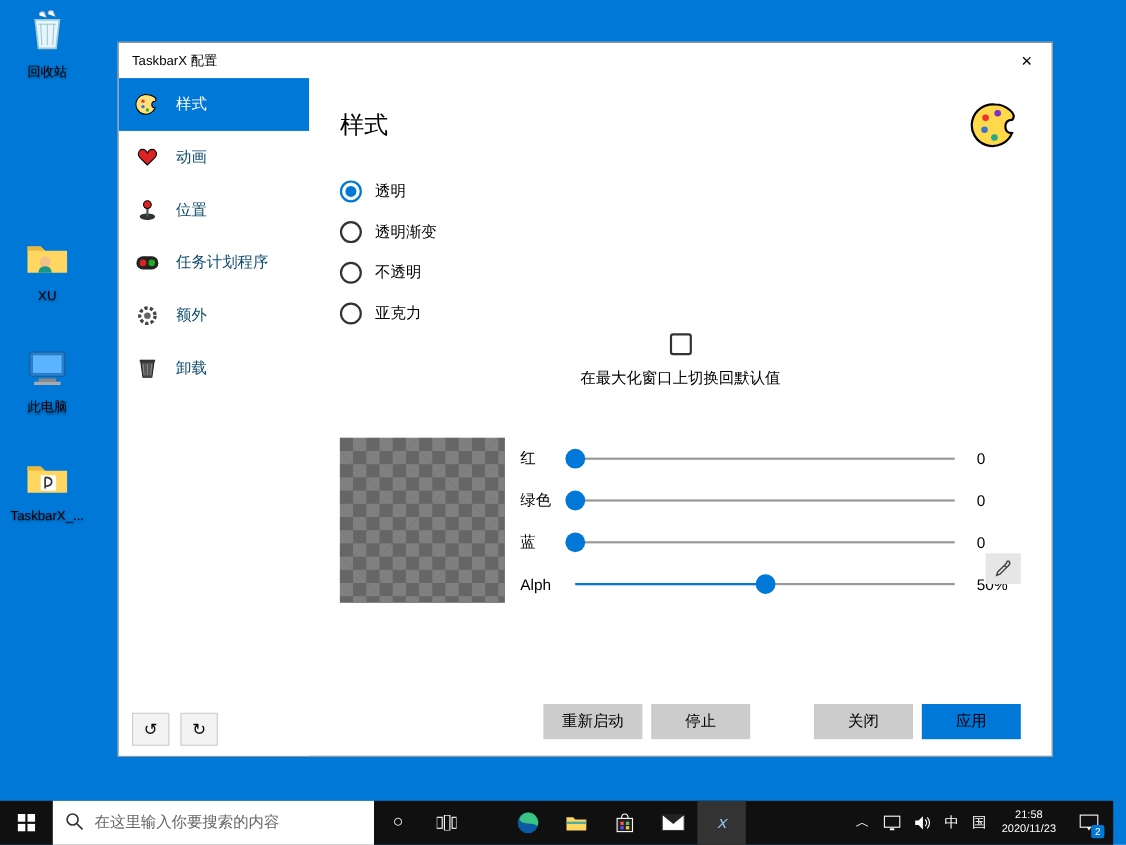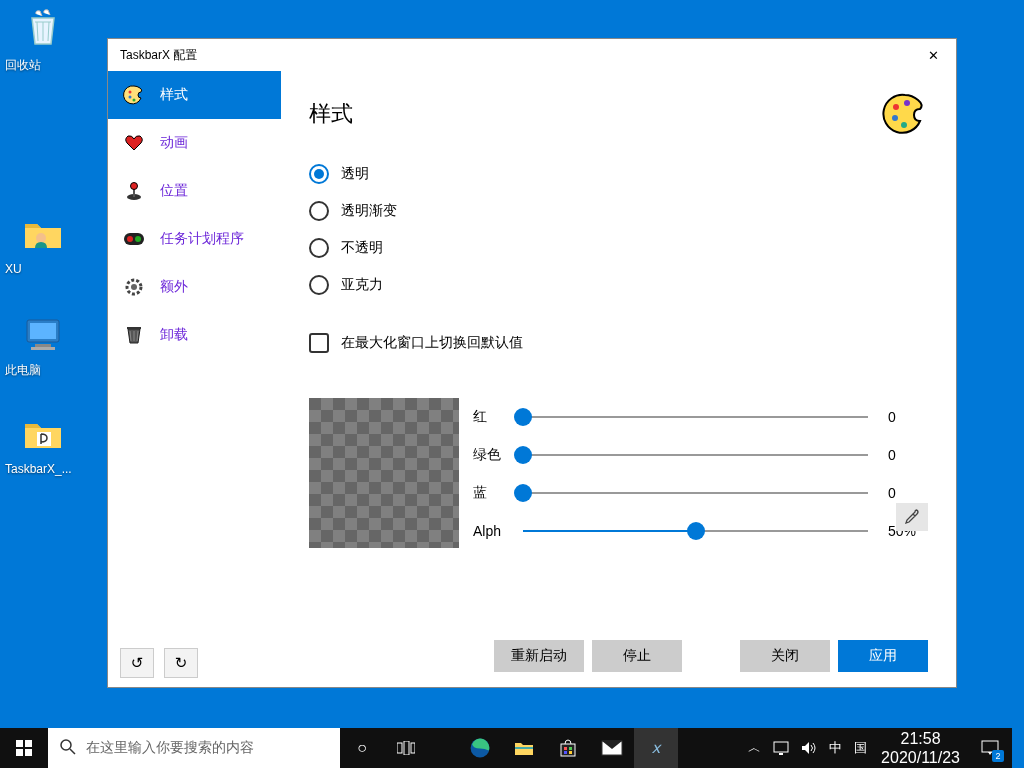--- a/index.html
+++ b/index.html
@@ -1,71 +1,71 @@
 <!DOCTYPE html>
 <html><head>
 <meta charset="utf-8">
 <style>
 * { margin:0; padding:0; box-sizing:border-box; font-family:'Segoe UI','Microsoft YaHei',sans-serif; }
 body { width:1024px; height:768px; overflow:hidden; background:#0078d7; position:relative; }
 .desktop { position:absolute; inset:0; }
-.dicon { position:absolute; width:76px; text-align:left; color:#ffffff; font-size:12px; text-shadow:0 1px 2px rgba(0,0,0,.5); }
+.dicon { position:absolute; width:76px; text-align:center; color:#000000; font-size:12px; text-shadow:0 1px 2px rgba(0,0,0,.5); }
 .dicon .ic { width:48px; height:48px; margin:0 auto 4px; display:flex; align-items:center; justify-content:center; }
 .folder-svg { width:44px; height:44px; }
 .win { position:absolute; left:107px; top:38px; width:850px; height:650px; background:#fff; border:1px solid #888; display:flex; flex-direction:column; }
 .titlebar { height:32px; display:flex; align-items:center; padding-left:12px; font-size:12px; }
 .titlebar .close { margin-left:auto; width:45px; height:32px; display:flex; align-items:center; justify-content:center; font-size:13px; font-family:sans-serif; }
 .body { flex:1; display:flex; min-height:0; }
 .sidebar { width:173px; background:#fff; display:flex; flex-direction:column; }
 .nav { flex:1; }
-.nav-item { height:48px; display:flex; align-items:center; padding-left:15px; font-size:14px; color:#6d28d9; gap:15px; }
+.nav-item { height:48px; display:flex; align-items:center; padding-left:15px; font-size:14px; color:#0c4a6e; gap:15px; }
 .nav-item.sel { background:#0078d7; color:#fff; }
 .nav-item .ni { width:22px; height:22px; display:flex; align-items:center; justify-content:center; }
 .sb-footer { height:48px; display:flex; align-items:center; gap:10px; padding-left:12px; }
 .fbtn { width:34px; height:30px; border:1px solid #ccc; background:#f3f3f3; display:flex; align-items:center; justify-content:center; font-size:15px; }
 .content { flex:1; padding:20px 28px 15px; display:flex; flex-direction:column; position:relative; }
 .hdr { display:flex; align-items:center; }
 .hdr h1 { font-size:22px; font-weight:400; }
 .hdr .bigicon { margin-left:auto; width:46px; height:46px; }
 .radio-list { margin-top:18px; }
 .radio-row { display:flex; align-items:center; height:37px; gap:12px; font-size:14px; }
 .radio { width:20px; height:20px; border:2px solid #333; border-radius:50%; display:flex; align-items:center; justify-content:center; }
 .radio.on { border-color:#0078d7; }
 .radio.on::after { content:''; width:10px; height:10px; background:#0078d7; border-radius:50%; }
-.chk-row { margin-top:30px; display:flex; align-items:center; gap:12px; font-size:14px; }
+.chk-row { display:flex; align-items:center; gap:12px; font-size:14px;flex-direction:column; }
 .chk { width:20px; height:20px; border:2px solid #333; border-radius:3px; }
 .color-area { margin-top:45px; display:flex; gap:14px; }
 .swatch { width:150px; height:150px; background-image:
   linear-gradient(45deg,#808080 25%,transparent 25%),
   linear-gradient(-45deg,#808080 25%,transparent 25%),
   linear-gradient(45deg,transparent 75%,#808080 75%),
   linear-gradient(-45deg,transparent 75%,#808080 75%);
   background-size:24px 24px;
   background-position:0 0,0 12px,12px -12px,-12px 0;
   background-color:#666; }
 .sliders { flex:1; }
 .srow { display:flex; align-items:center; height:38px; font-size:14px; }
 .srow .lab { width:50px; }
 .srow .track { flex:1; height:2px; background:#999; position:relative; margin-right:20px; }
 .srow .track .fill { position:absolute; left:0; top:0; bottom:0; background:#0078d7; }
 .srow .thumb { position:absolute; top:50%; width:18px; height:18px; background:#0078d7; border-radius:50%; transform:translate(-50%,-50%); }
 .srow .val { width:40px; text-align:left; }
 .eyedrop { position:absolute; right:28px; top:432px; width:32px; height:28px; background:#e6e6e6; display:flex; align-items:center; justify-content:center; font-size:14px; }
 .btns { margin-top:auto; display:flex; gap:8px; justify-content:flex-end; padding-top:20px; }
 .btn { width:90px; height:32px; background:#ccc; border:none; font-size:14px; display:flex; align-items:center; justify-content:center; }
-.btn.primary { background:#0078d7; color:#ffffff; }
+.btn.primary { background:#0078d7; color:#000000; }
 .btn.gap { margin-right:50px; }
 .taskbar { position:absolute; left:0; right:12px; bottom:0; height:40px; background:#101010; display:flex; align-items:center; color:#fff; }
 .start { width:48px; height:40px; display:flex; align-items:center; justify-content:center; }
 .search { width:292px; height:40px; background:#fff; display:flex; align-items:center; padding-left:12px; color:#666; font-size:14px; gap:10px; }
 .tb-ic { width:44px; height:40px; display:flex; align-items:center; justify-content:center; font-size:16px; }
 .tb-ic.active { background:#333; }
 .tray { margin-left:auto; display:flex; align-items:center; height:40px; }
 .tray .ti { padding:0 6px; height:40px; display:flex; align-items:center; font-size:13px; }
-.clock { padding:0 8px; font-size:16px; text-align:center; line-height:1.2; }
+.clock { padding:0 8px; font-size:10px; text-align:center; line-height:1.2; }
 .notif { width:44px; height:40px; display:flex; align-items:center; justify-content:center; position:relative; }
 .notif .badge { position:absolute; bottom:6px; right:8px; background:#0078d7; color:#fff; font-size:9px; width:12px; height:12px; border-radius:2px; display:flex; align-items:center; justify-content:center; }
 </style>
 </head>
 <body>
 
 <div class="desktop">
 
   <div class="dicon" style="left:5px;top:5px">
     <div class="ic">

